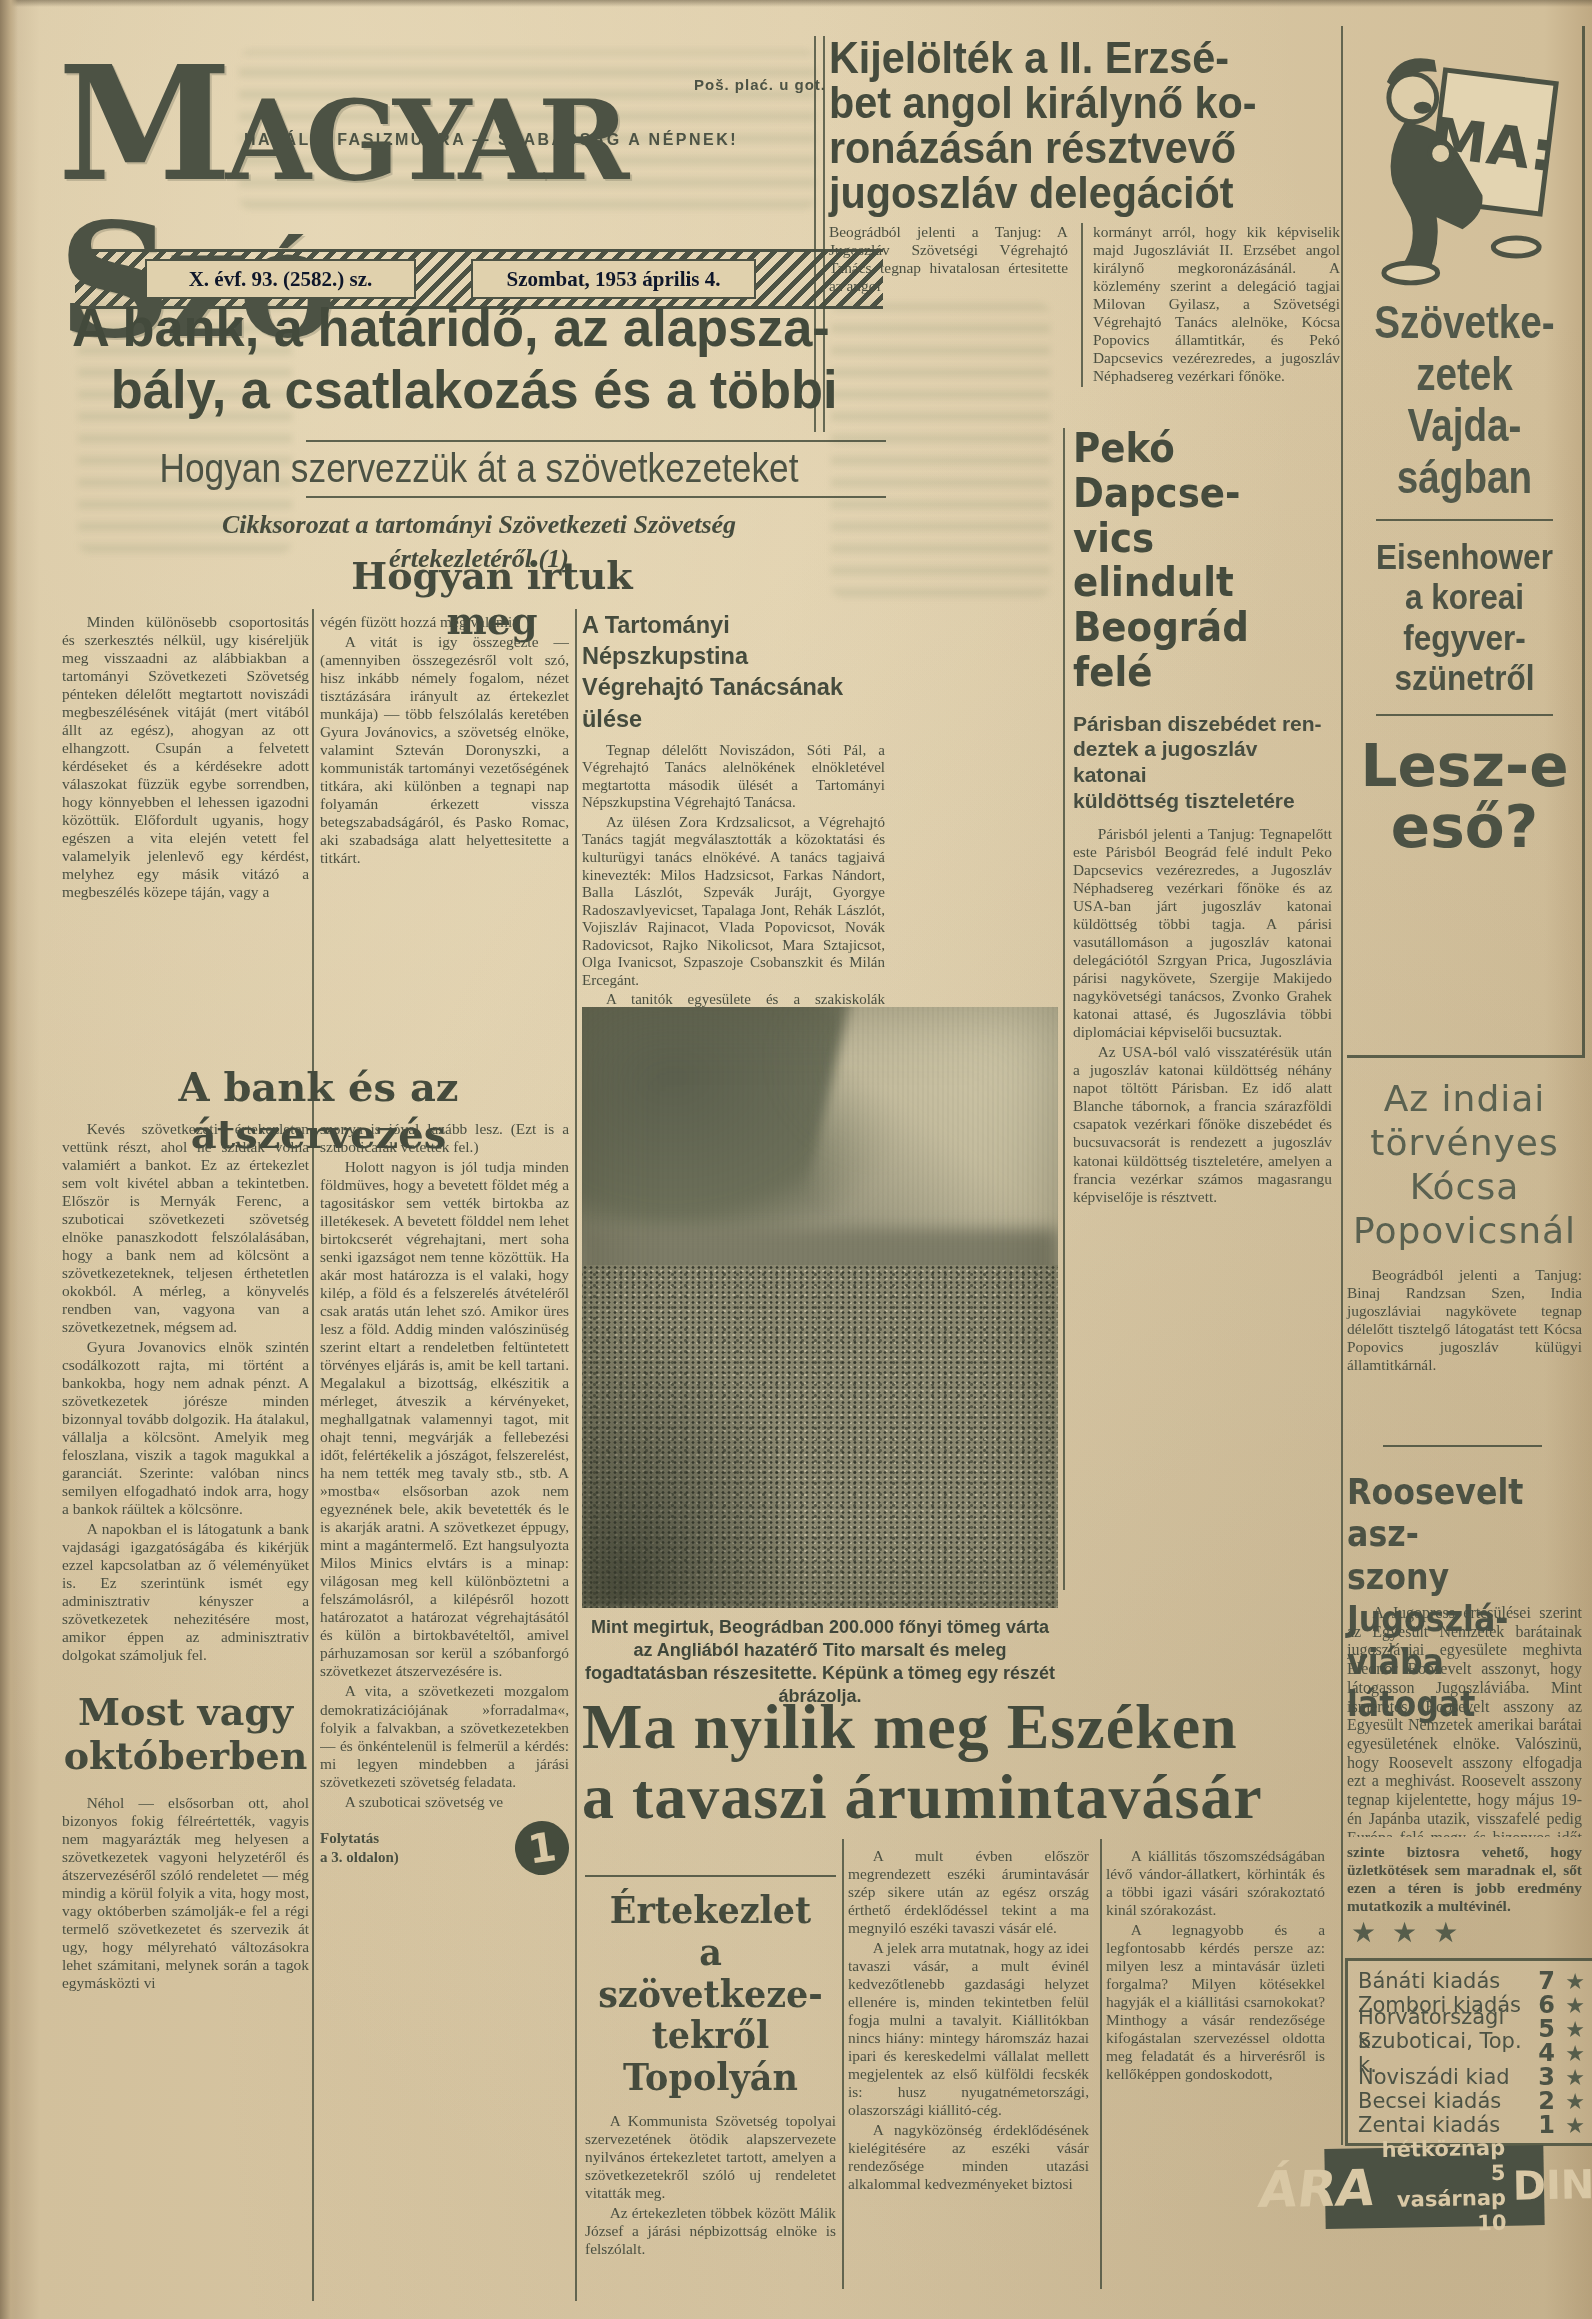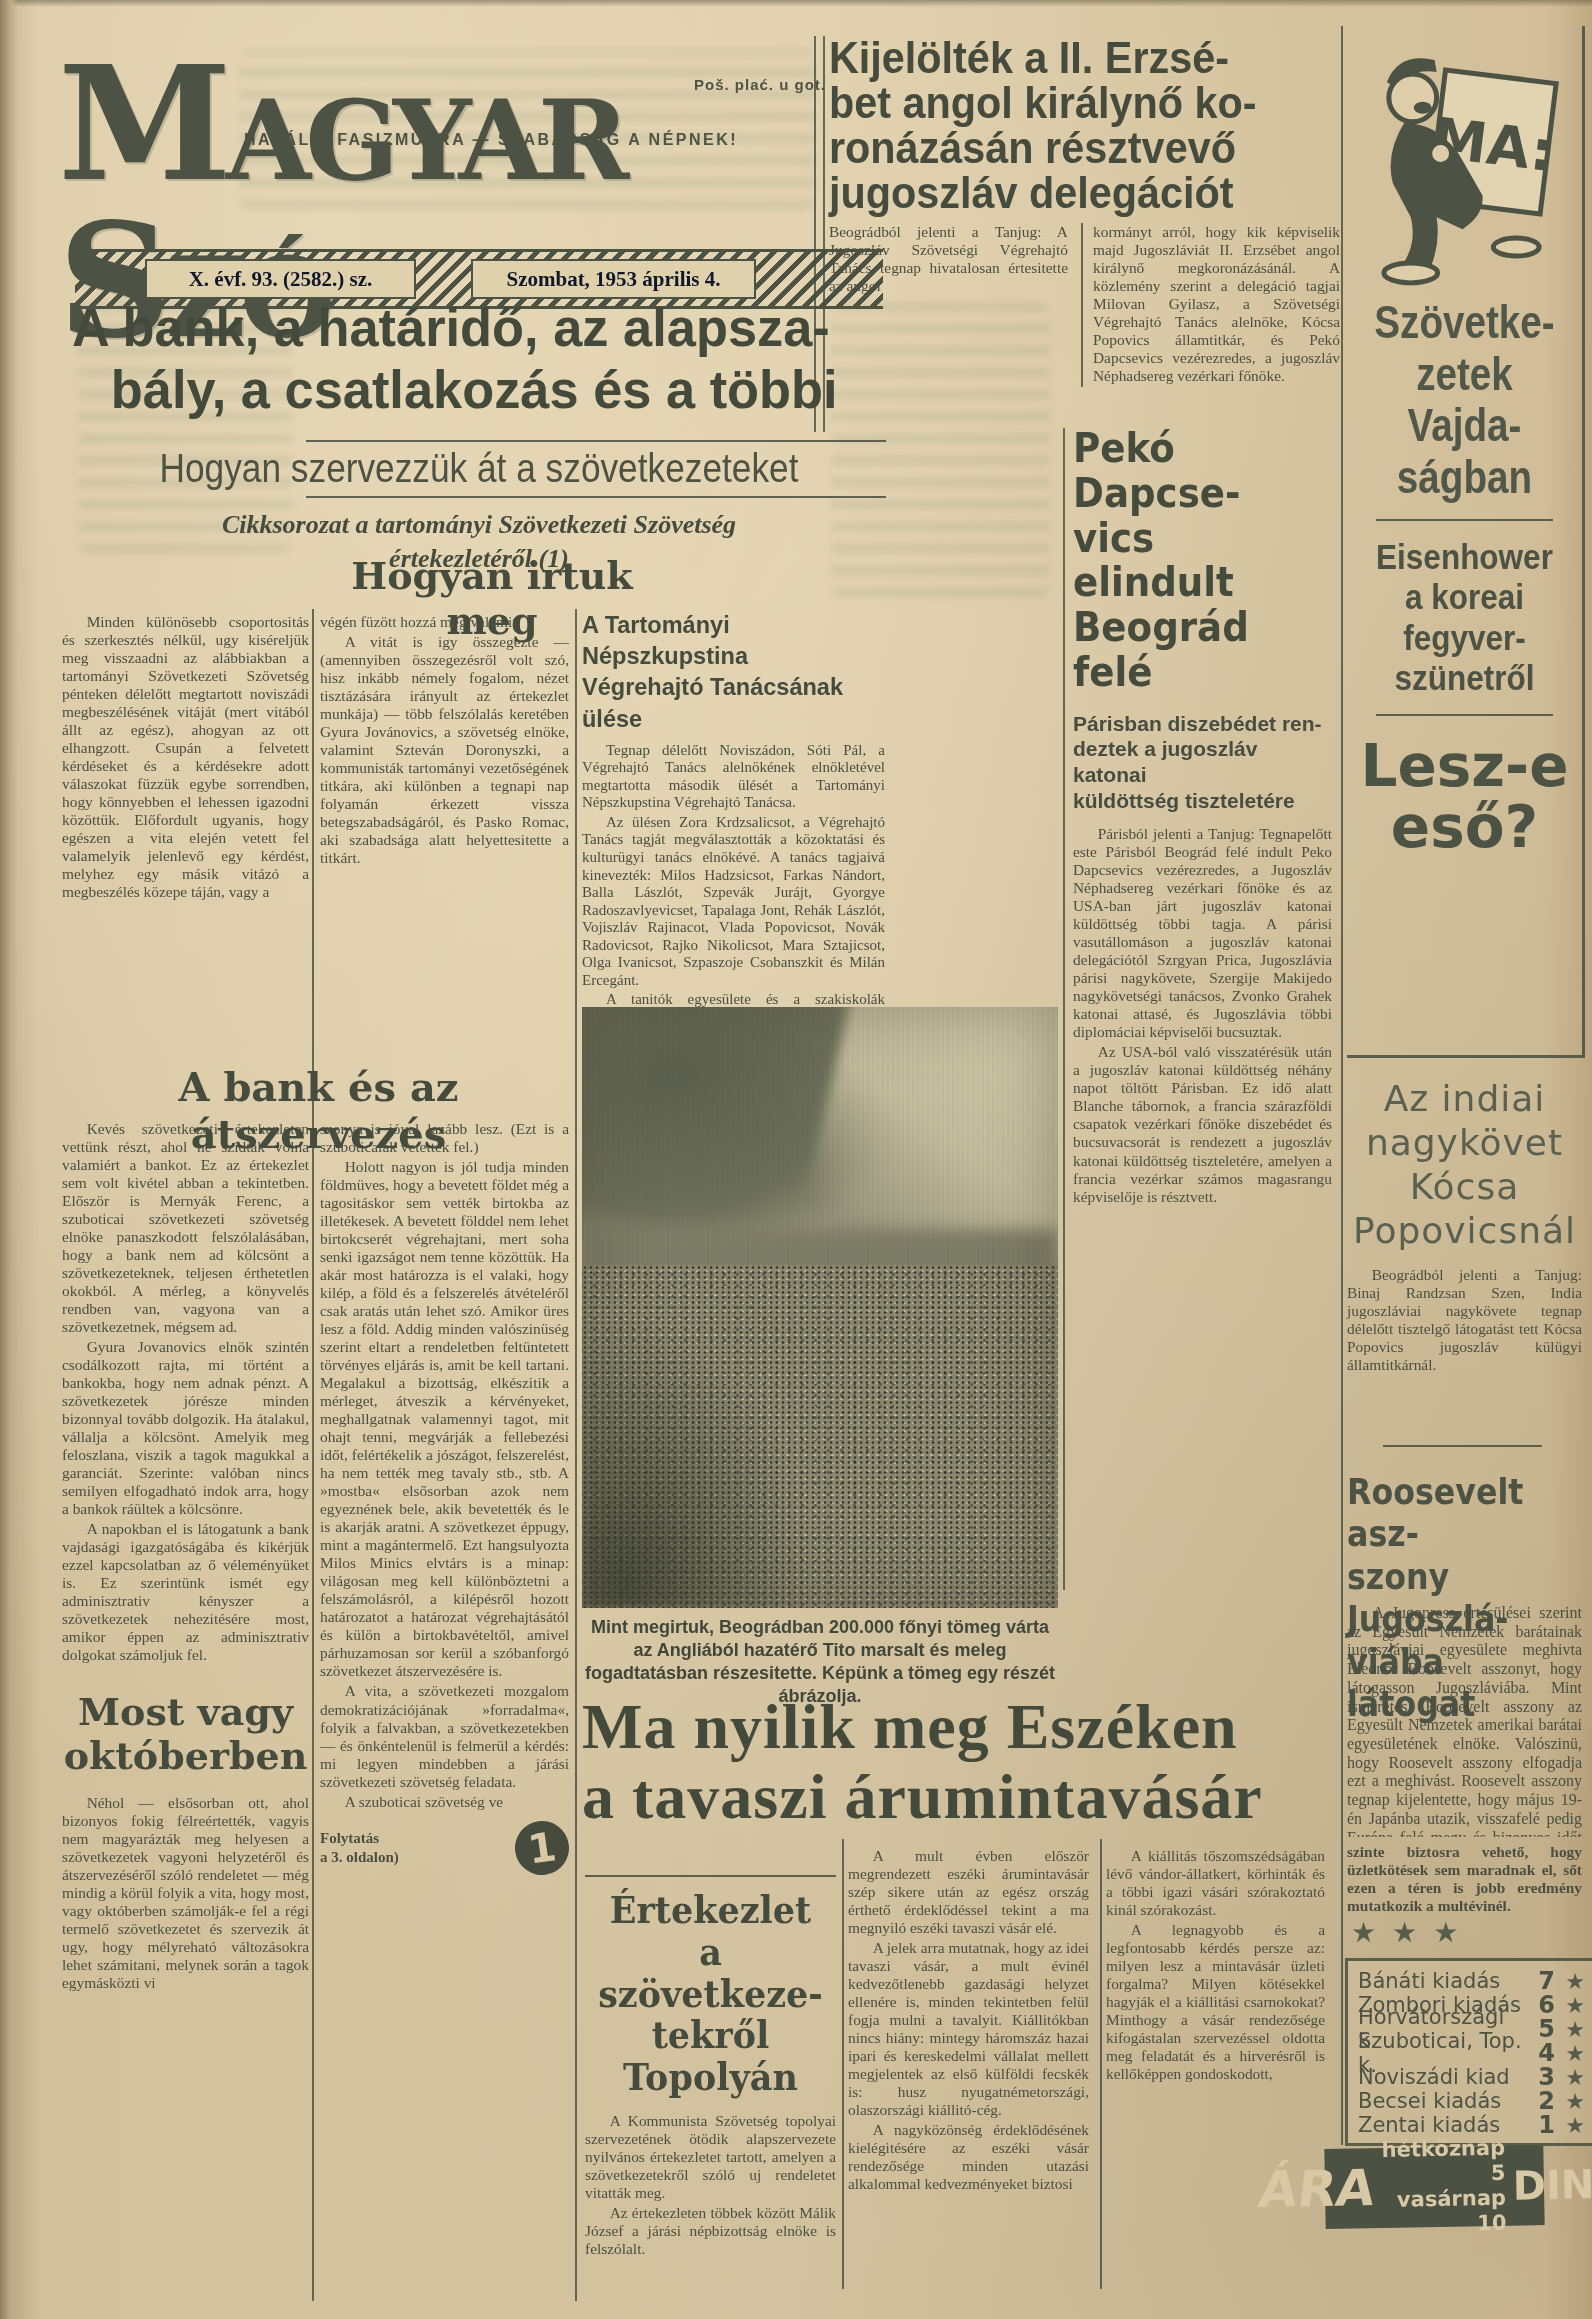--- a/index.html
+++ b/index.html
@@ -191,21 +191,21 @@
     <div class="promo2 preline">Eisenhower
 a koreai
 fegyver-
 szünetről</div>
     <div class="rail-rule"></div>
     <div class="promo3 preline">Lesz-e
 eső?</div>
   </div>
 
   <div class="abs india-head preline">Az indiai
-nagykövet
+törvényes
 Kócsa
 Popovicsnál</div>
   <div class="abs india-body body-txt">
     <p>Beográdból jelenti a Tanjug: Binaj Randzsan Szen, India jugoszláviai nagykövete tegnap délelőtt tisztelgő látogatást tett Kócsa Popovics jugoszláv külügyi államtitkárnál.</p>
   </div>
   <div class="abs hrule rrule2"></div>
   <div class="abs roos-head preline">Roosevelt asz-
 szony Jugoszlá-
 viába látogat</div>
   <div class="abs roos-body body-txt">

